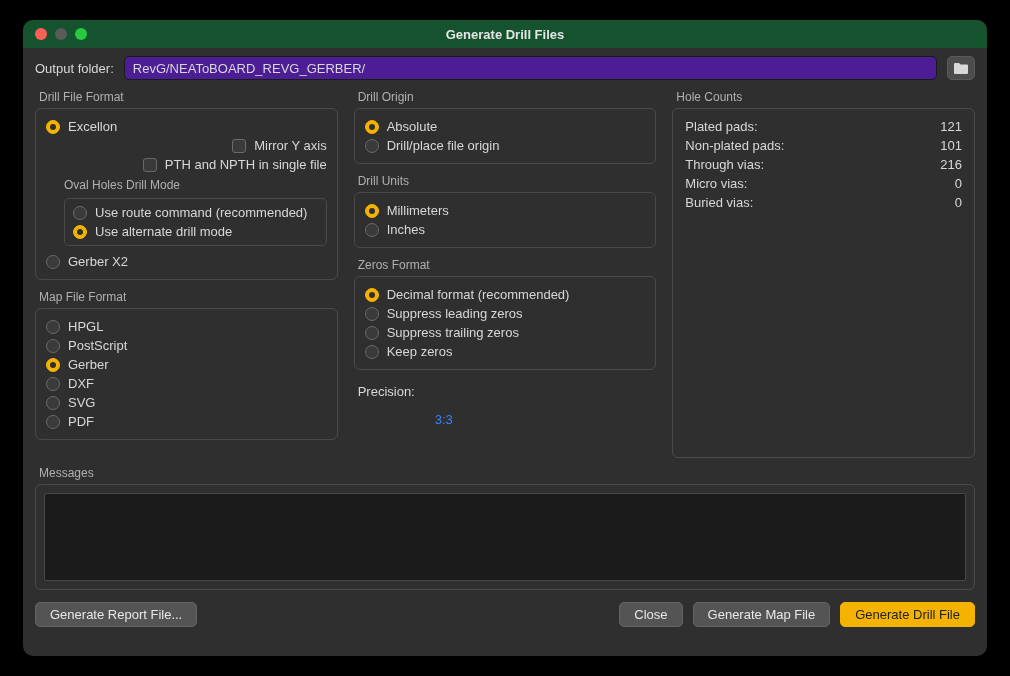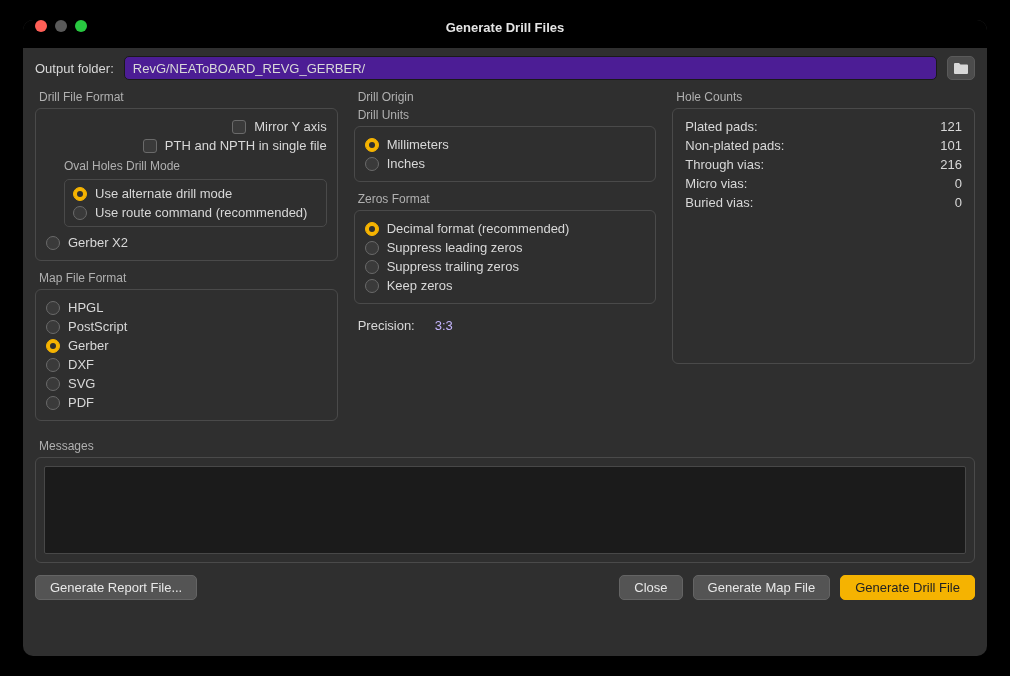--- a/index.html
+++ b/index.html
@@ -21,23 +21,23 @@
     background: #2f2f2f;
     border-radius: 10px;
     box-shadow: 0 10px 40px rgba(0,0,0,0.6);
     display: flex;
     flex-direction: column;
     overflow: hidden;
   }
   .titlebar {
     height: 28px;
     display: flex;
-    align-items: flex-start;
+    align-items: center;
     position: relative;
-    background: #000000;
+    background: #14532d;
   }
   .traffic {
     display: flex;
     gap: 8px;
     padding-left: 12px;
   }
   .tlight {
     width: 12px; height: 12px; border-radius: 50%;
   }
   .tlight.red { background: #ff5f57; }
@@ -146,21 +146,21 @@
     display: grid;
     grid-template-columns: 1fr auto;
     row-gap: 4px;
   }
   .counts .v { text-align: right; }
   .precision {
     display: flex;
     gap: 20px;
     padding: 4px 4px 0 4px;
   }
-  .precision .val { color: #c4b5fd; }
+  .precision .val { color: #3b82f6; margin-top: 28px; }
   .messages {
     margin-top: 8px;
   }
   .messages-title {
     font-size: 12px;
     color: #b0b0b0;
     padding-left: 4px;
     margin-bottom: 4px;
   }
   .messages-box {
@@ -193,21 +193,21 @@
   .btn.primary {
     background: #f5b301;
     border-color: #f5b301;
     color: #222;
     font-weight: 500;
   }
   .col-right-box {
     border: 1px solid #4a4a4a;
     border-radius: 6px;
     padding: 10px 12px;
-    height: 256px;
+    height: 350px;
   }
 </style>
 </head>
 <body>
 
 <div class="window">
   <div class="titlebar">
     <div class="traffic">
       <div class="tlight red"></div>
       <div class="tlight yellow"></div>
@@ -227,37 +227,41 @@
         </svg>
       </div>
     </div>
 
     <div class="cols">
 
       <div>
         <div class="group">
           <div class="group-title">Drill File Format</div>
           <div class="group-box">
+            <div class="opt">
+              <span class="radio checked"></span>
+              <span>Excellon</span>
+            </div>
             <div class="opt indent1">
               <span class="checkbox"></span>
               <span>Mirror Y axis</span>
             </div>
             <div class="opt indent1">
               <span class="checkbox"></span>
               <span>PTH and NPTH in single file</span>
             </div>
             <div class="subtitle">Oval Holes Drill Mode</div>
             <div class="subgroup">
               <div class="opt">
+                <span class="radio"></span>
+                <span>Use route command (recommended)</span>
+              </div>
+              <div class="opt">
                 <span class="radio checked"></span>
                 <span>Use alternate drill mode</span>
-              </div>
-              <div class="opt">
-                <span class="radio"></span>
-                <span>Use route command (recommended)</span>
               </div>
             </div>
             <div class="opt">
               <span class="radio"></span>
               <span>Gerber X2</span>
             </div>
           </div>
         </div>
 
         <div class="group">
@@ -287,20 +291,30 @@
                 <span class="radio"></span>
                 <span>PDF</span>
               </div>
             </div>
         </div>
       </div>
 
       <div>
         <div class="group">
           <div class="group-title">Drill Origin</div>
+          <div class="group-box">
+            <div class="opt">
+              <span class="radio checked"></span>
+              <span>Absolute</span>
+            </div>
+            <div class="opt">
+              <span class="radio"></span>
+              <span>Drill/place file origin</span>
+            </div>
+          </div>
         </div>
 
         <div class="group">
           <div class="group-title">Drill Units</div>
           <div class="group-box">
             <div class="opt">
               <span class="radio checked"></span>
               <span>Millimeters</span>
             </div>
             <div class="opt">

